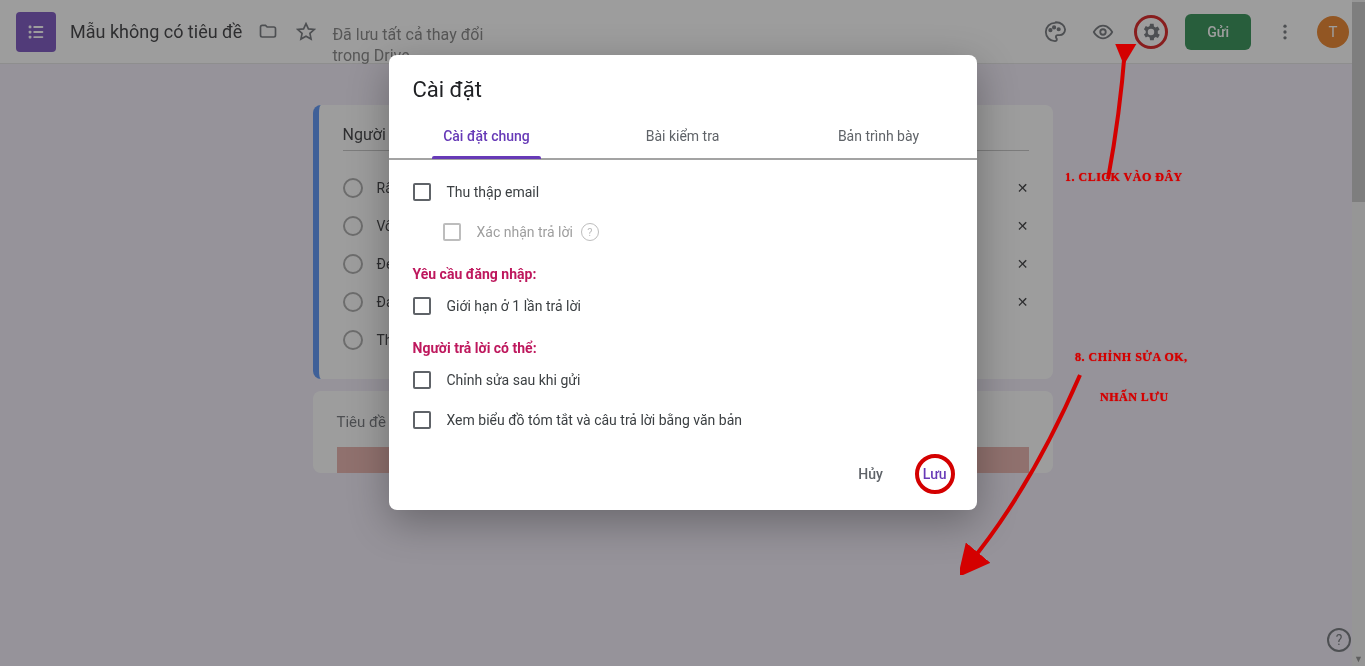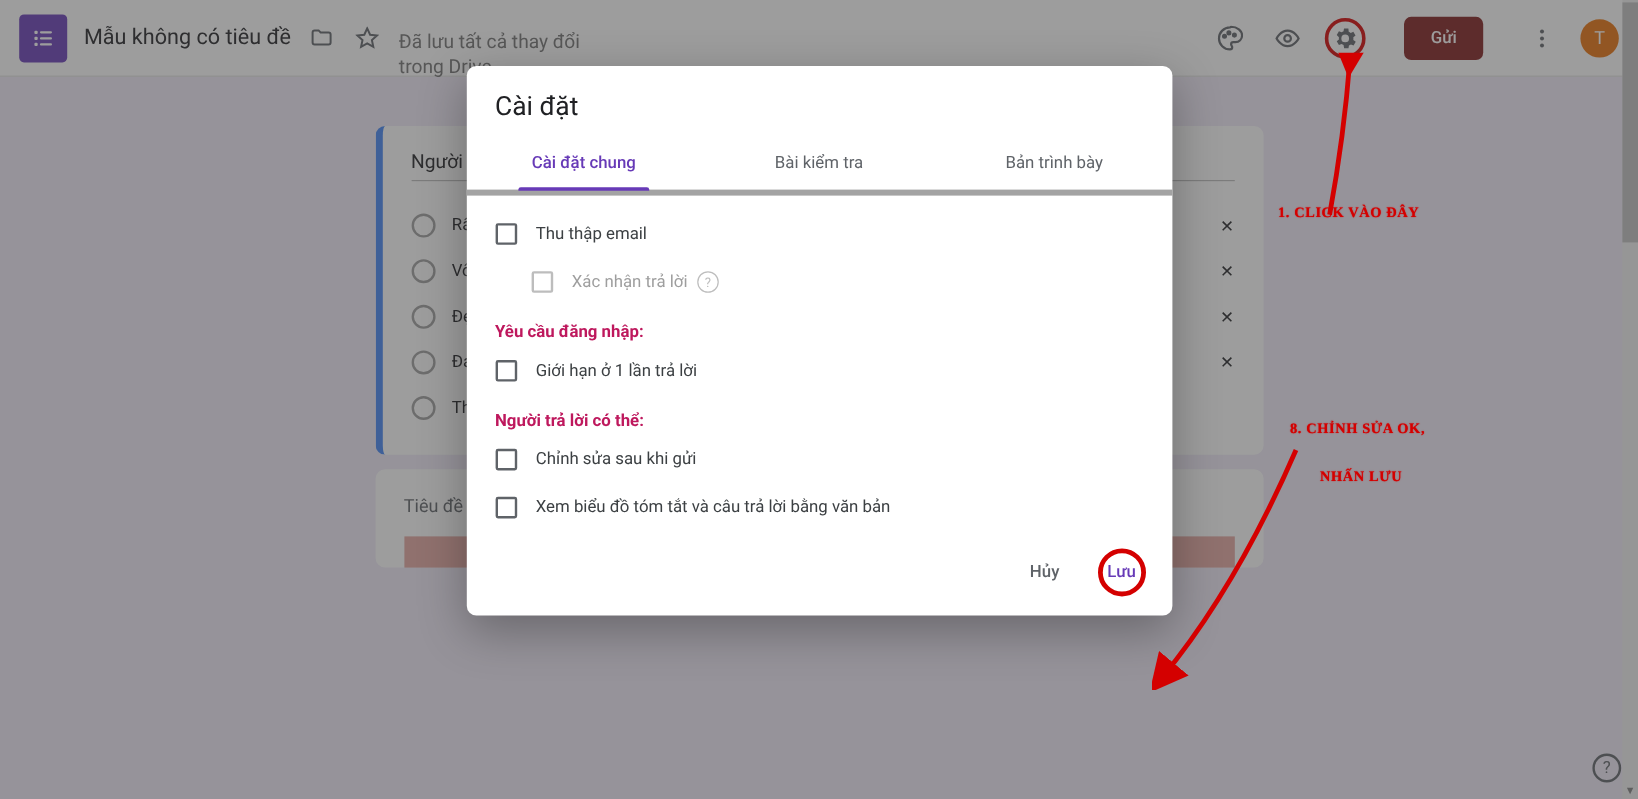--- a/index.html
+++ b/index.html
@@ -9,40 +9,40 @@
 
   
   .header { height: 64px; background: #fff; display: flex; align-items: center; padding: 0 16px; border-bottom: 1px solid #e0e0e0; position: relative; z-index: 10; }
   .forms-logo { width: 40px; height: 40px; border-radius: 4px; background: #673ab7; display: flex; align-items: center; justify-content: center; margin-right: 14px; }
   .forms-logo svg { width: 22px; height: 22px; }
   .doc-title { font-size: 18px; color: #202124; margin-right: 14px; }
   .folder-icon, .star-icon { width: 24px; height: 24px; color: #5f6368; margin-right: 14px; display:flex; align-items:center; justify-content:center; }
   .save-status { font-size: 16px; color: #737373; line-height: 1.3; max-width: 160px; margin-top: 29px; }
   .spacer { flex: 1; }
   .header-icon { width: 40px; height: 40px; border-radius: 50%; display:flex; align-items:center; justify-content:center; color:#5f6368; margin: 0 4px; cursor:pointer; position:relative; }
-  .send-btn { background:#7f1d1d; color:#fff; font-size:14px; font-weight:500; padding: 10px 22px; border-radius: 6px; margin: 0 25px; cursor:pointer; }
+  .send-btn { background:#15803d; color:#fff; font-size:14px; font-weight:500; padding: 10px 22px; border-radius: 6px; margin: 0 10px; cursor:pointer; }
   .avatar { width:32px; height:32px; border-radius:50%; background:#e8710a; color:#fff; display:flex; align-items:center; justify-content:center; font-size:15px; margin-left:8px; }
   .gear-highlight { position:absolute; width:34px; height:34px; border:3px solid #d40000; border-radius:50%; }
 
   
   .bg-form { position:absolute; top:105px; left:50%; transform:translateX(-50%); width:740px; z-index:5; }
   .form-card { background:#fff; border-radius:8px; padding: 20px 24px; border-left: 6px solid #4285f4; margin-bottom:12px; }
   .question-title { font-size:16px; color:#202124; border-bottom:1px solid #bdbdbd; padding-bottom:6px; margin-bottom:18px; }
   .option-row { display:flex; align-items:center; padding: 9px 0; }
   .radio-circle { width:20px; height:20px; border:2px solid #9e9e9e; border-radius:50%; margin-right:14px; }
   .option-row span { font-size:14px; color:#202124; flex:0 0 auto; }
   .option-x { margin-left:auto; color:#5f6368; font-size:18px; }
   .form-card.image { border-left:none; padding:22px 24px 0; }
   .img-title { color:#5f6368; font-size:15px; margin-bottom:16px; }
   .img-box { background:#e4a6a0; height:26px; }
 
   
   .dialog { position:absolute; left:50%; top:55px; transform:translateX(-50%); width:588px; background:#fff; border-radius:8px; z-index:30; box-shadow:0 12px 40px rgba(0,0,0,0.3); padding-bottom:8px; }
   .dlg-title { font-size:22px; color:#202124; padding: 22px 24px 12px; }
-  .dlg-tabs { display:flex; border-bottom:5px solid #a3a3a3;align-items:flex-end; }
+  .dlg-tabs { display:flex; border-bottom:2px solid #a3a3a3;align-items:flex-end; }
   .dlg-tab { flex:1; text-align:center; padding:14px 0; font-size:14px; color:#5f6368; cursor:pointer; position:relative; }
   .dlg-tab.active { color:#673ab7; font-weight:500; }
   .dlg-tab.active::after { content:''; position:absolute; bottom:-1px; left:22%; width:56%; height:3px; background:#673ab7; border-radius:2px 2px 0 0; }
   .dlg-body { padding: 12px 24px 4px; }
   .check-row { display:flex; align-items:center; padding:11px 0; font-size:14px; color:#3c4043; }
   .checkbox { width:18px; height:18px; border:2px solid #5f6368; border-radius:2px; margin-right:16px; flex-shrink:0; }
   .sub-row { padding-left:30px; color:#9e9e9e; }
   .sub-row .checkbox { border-color:#bdbdbd; }
   .help-icon { width:18px; height:18px; border:1.5px solid #bdbdbd; border-radius:50%; display:inline-flex; align-items:center; justify-content:center; color:#bdbdbd; font-size:11px; margin-left:8px; }
   .section-label { font-size:14px; font-weight:700; color:#be185d; padding:14px 0 4px; }

